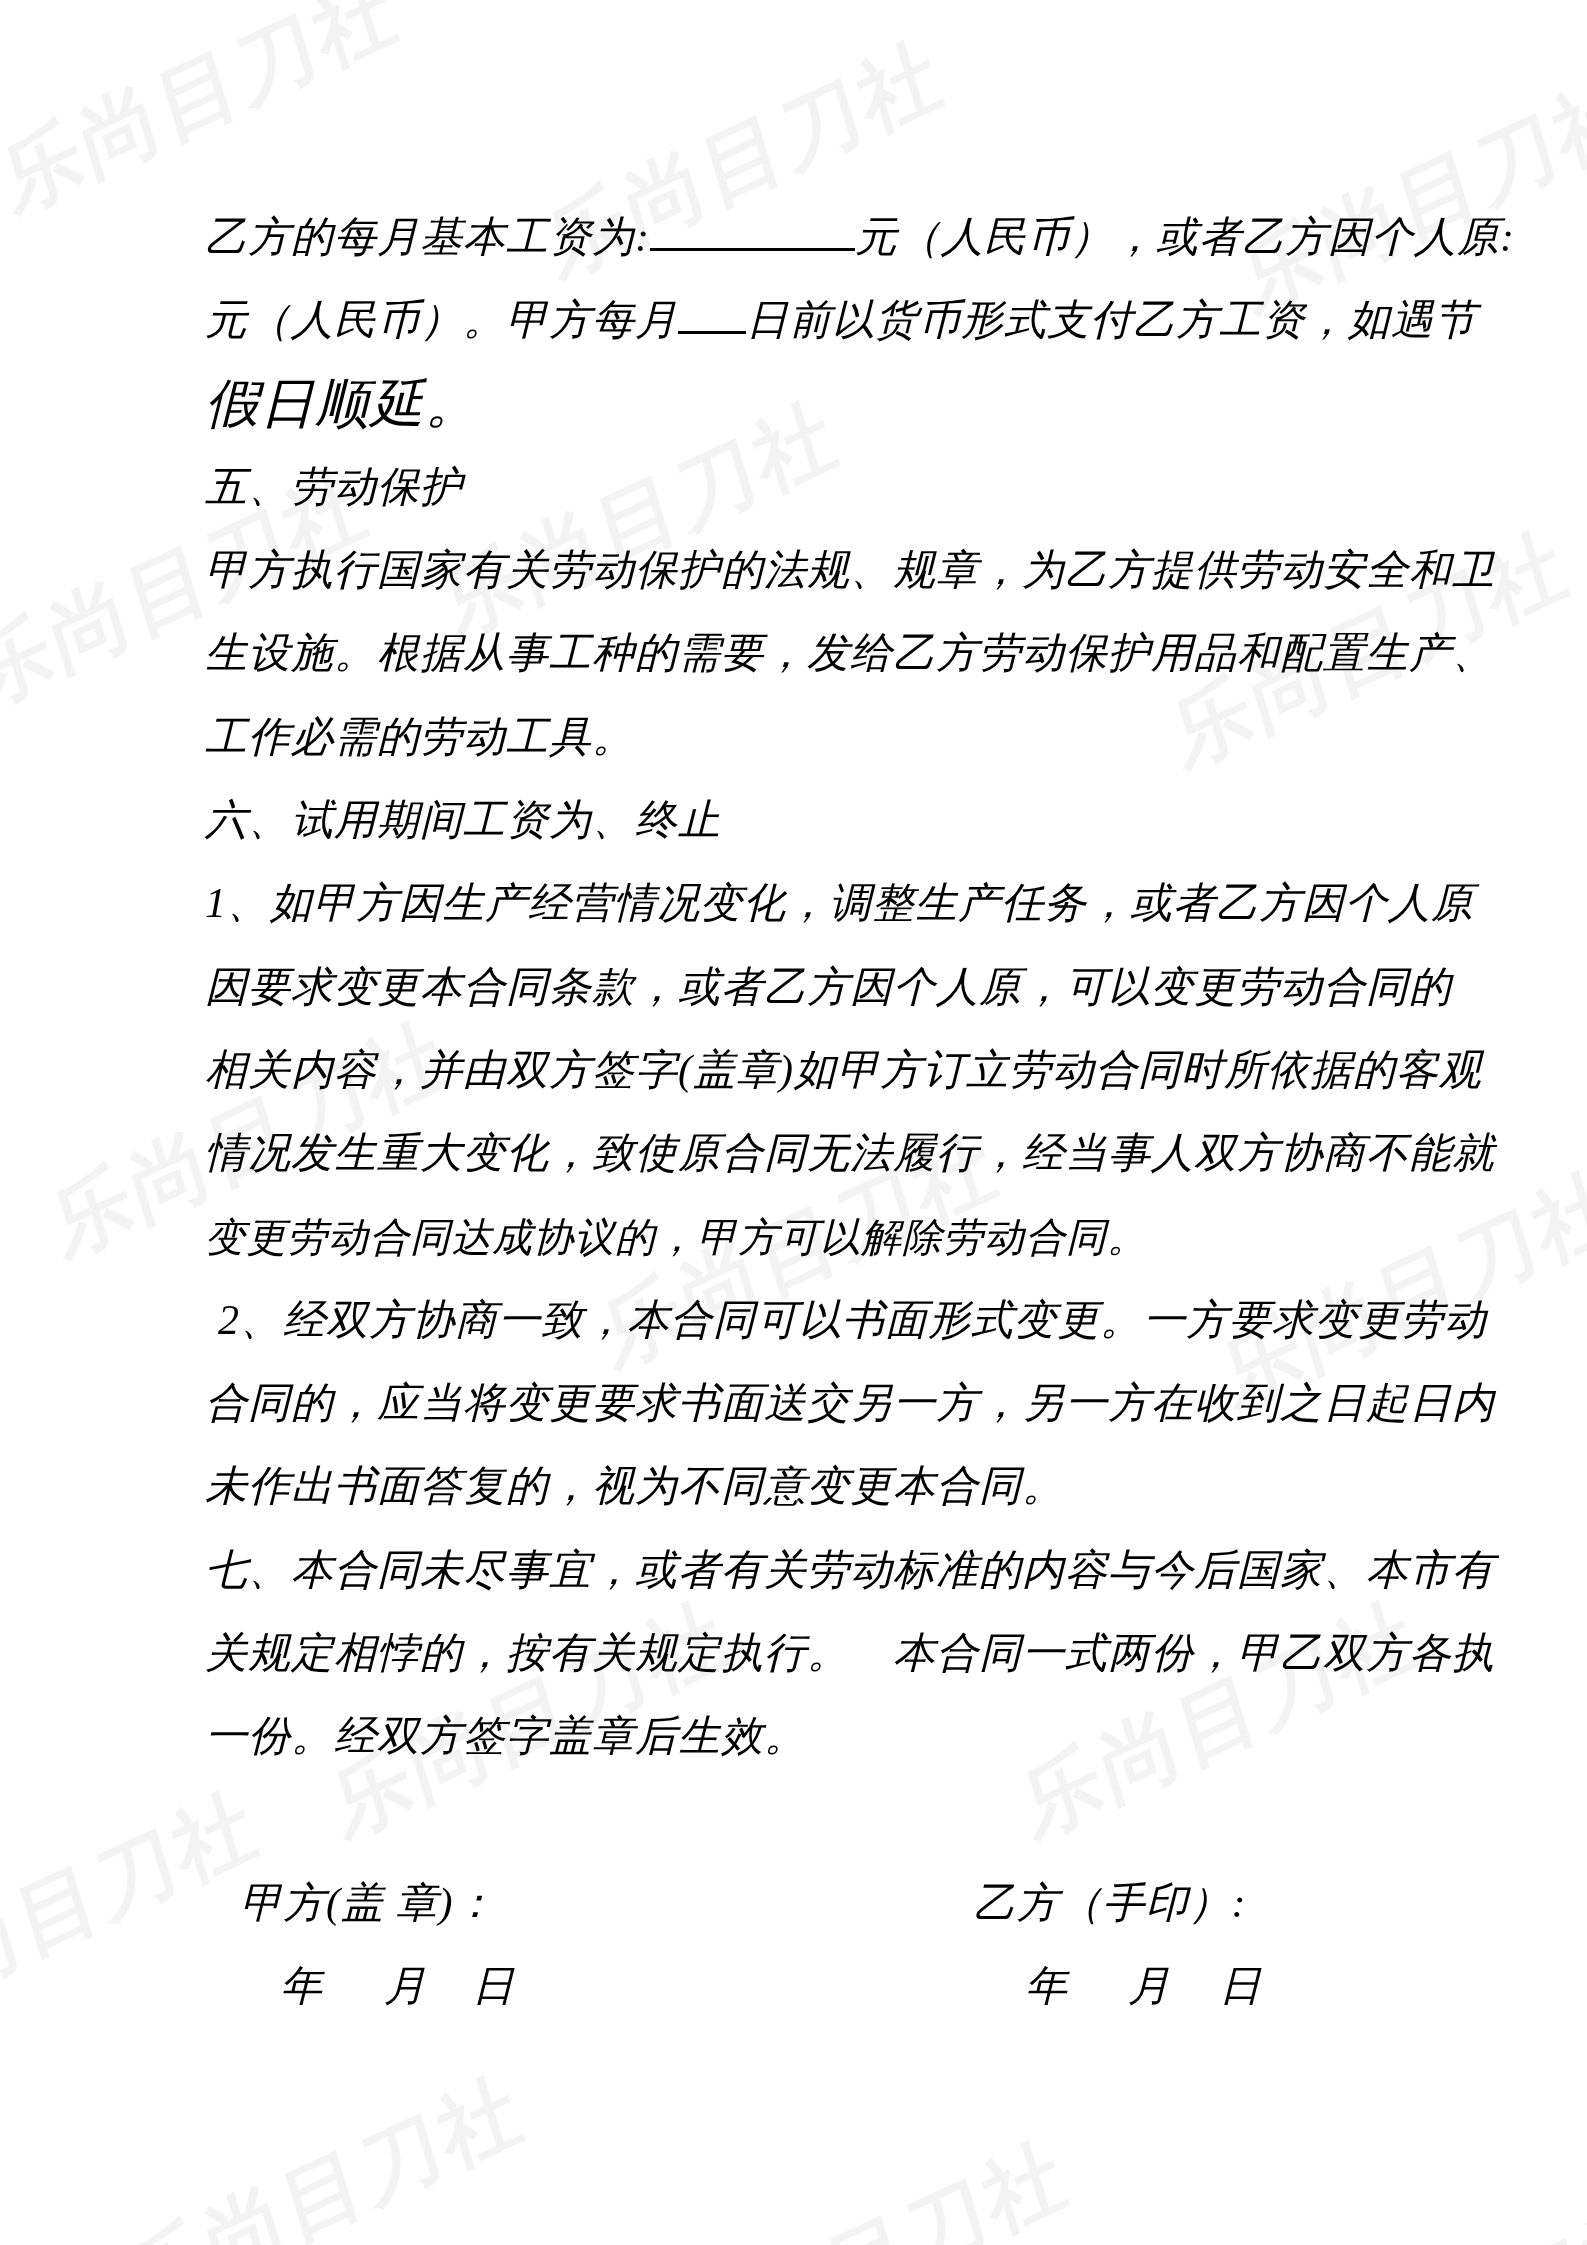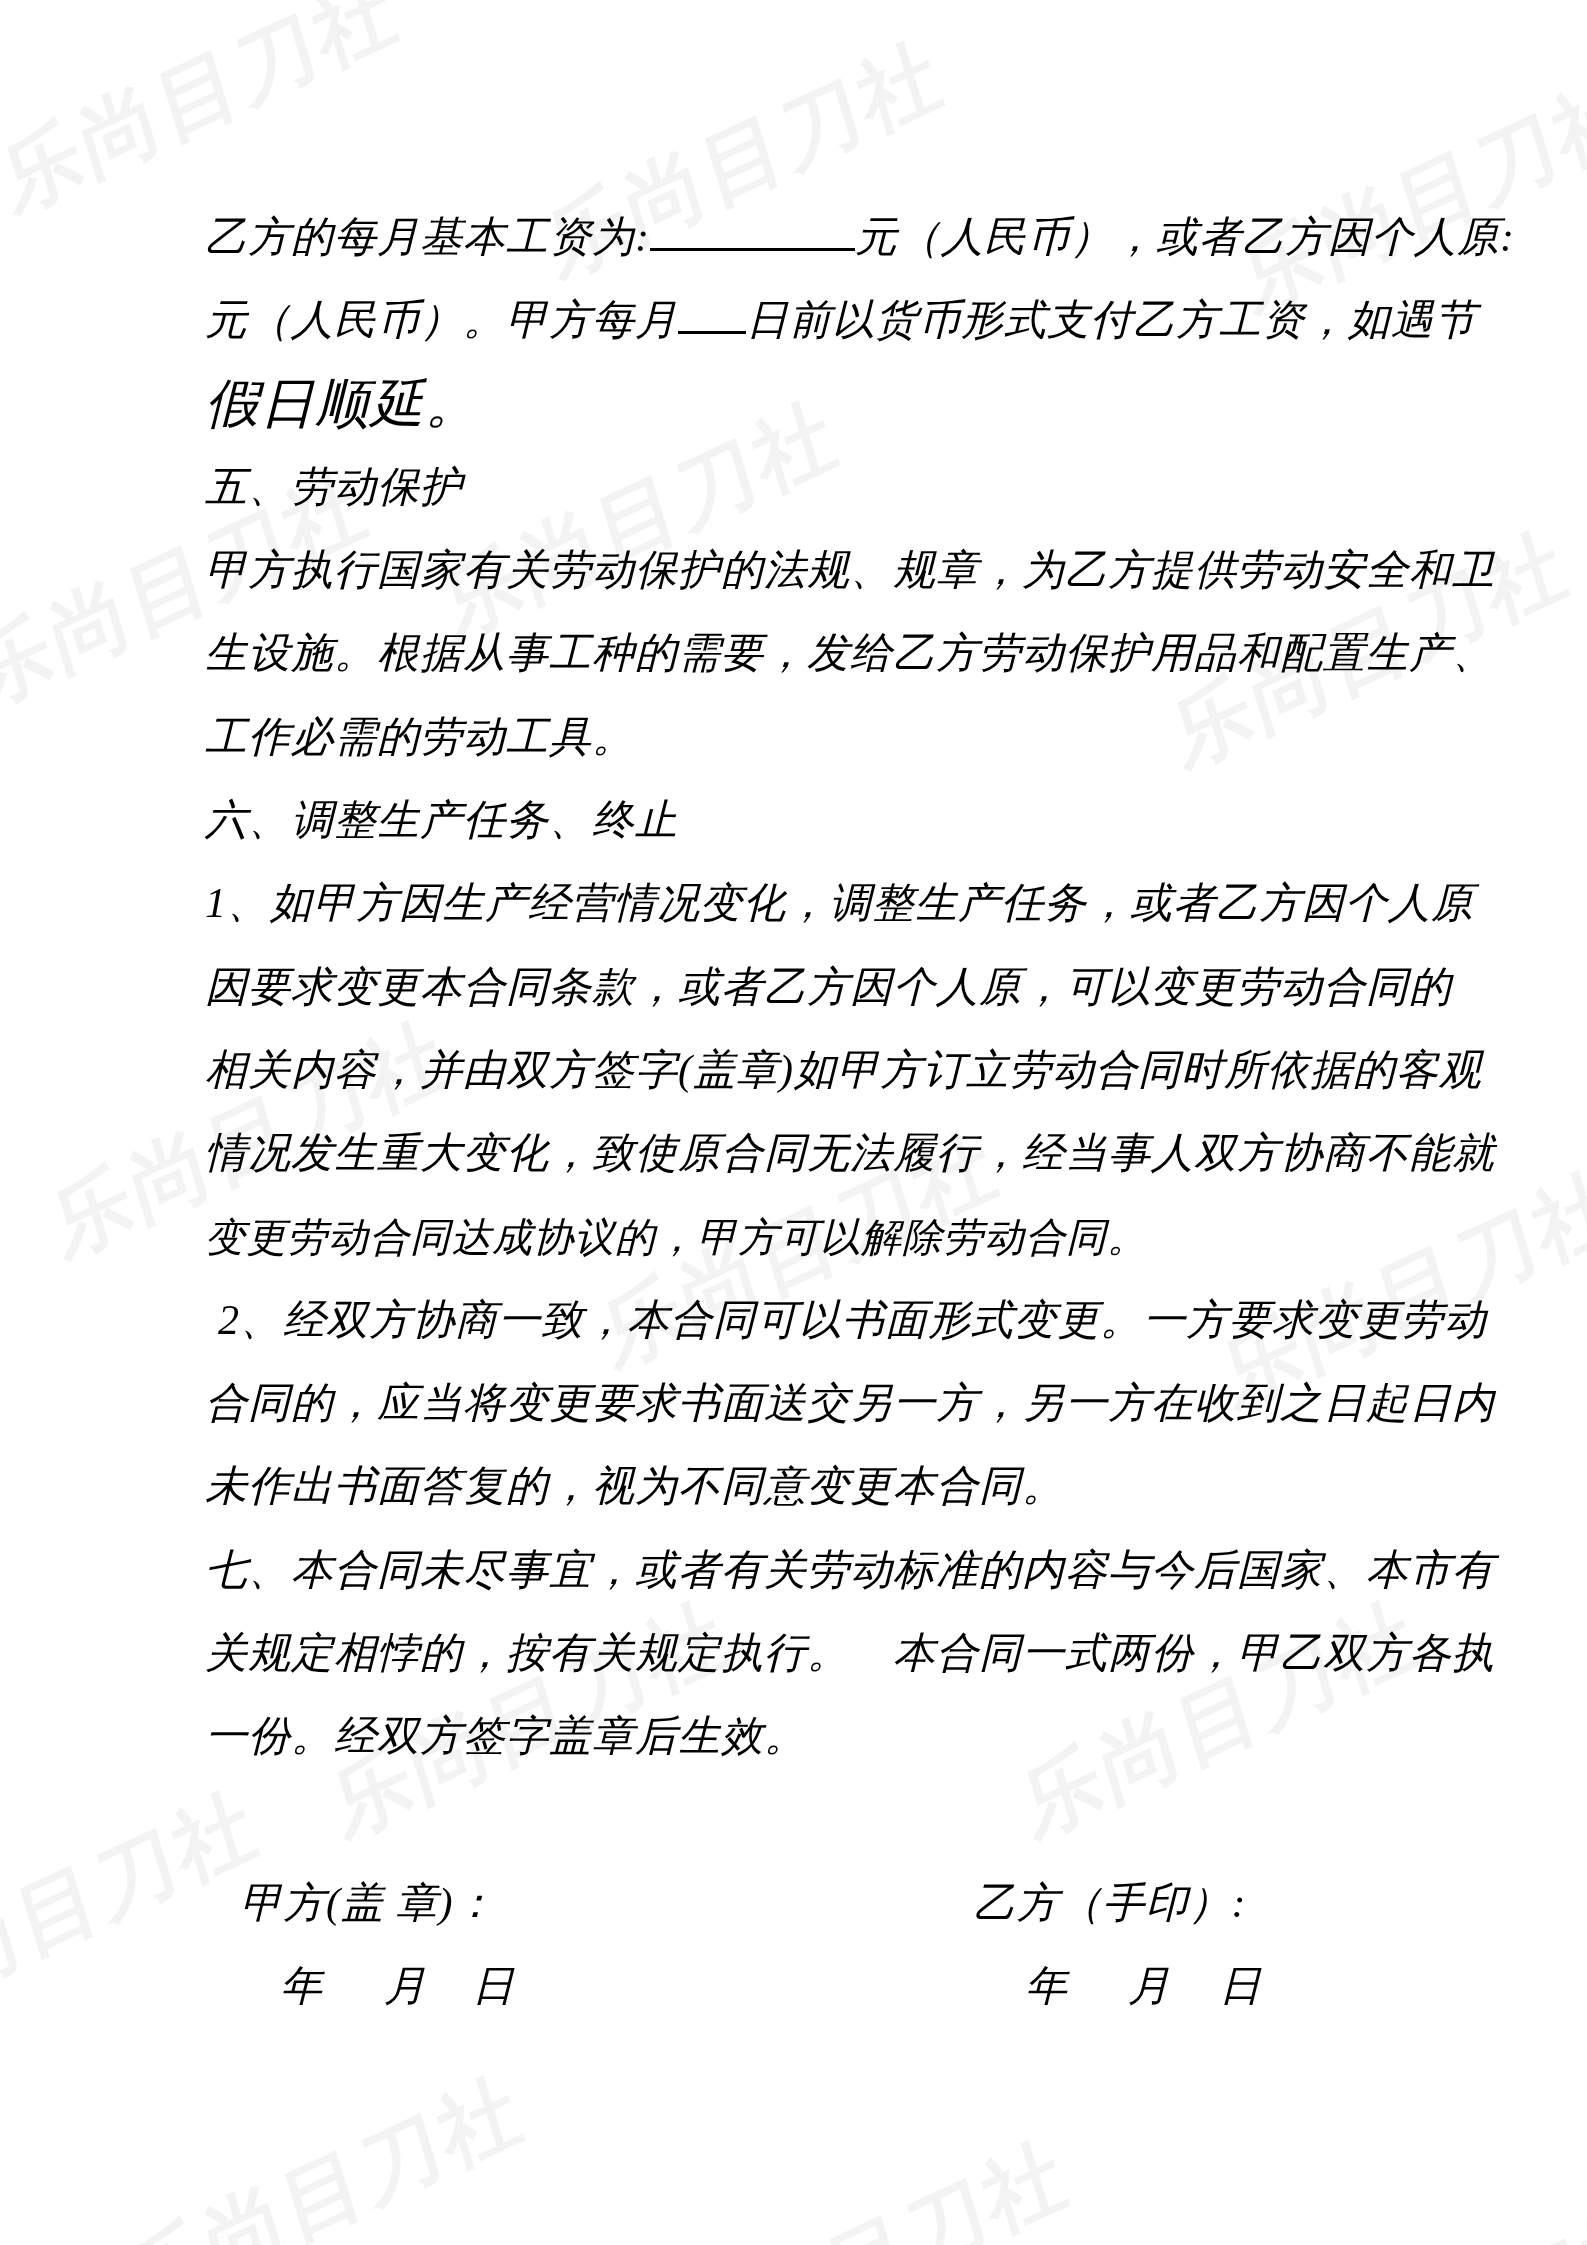--- a/index.html
+++ b/index.html
@@ -75,21 +75,21 @@
       <span class="wm" style="color: rgb(243, 243, 243); left: 1470px; top: 2320px;">乐尚目刀社</span>
     </div>
   <div class="doc" style="left: 205px; top: 196px;">
       <div class="line" style="height: 83.3px; line-height: 83.3px; font-size: 42px;"><span class="seg">乙方的每月基本工资为:</span><span class="blank" style="width: 205px;"></span><span class="seg">元（人民币），或者乙方因个人原:</span></div>
       <div class="line" style="height: 83.3px; line-height: 83.3px; font-size: 42px;"><span class="seg">元（人民币）。甲方每月</span><span class="blank" style="width: 68px;"></span><span class="seg">日前以货币形式支付乙方工资，如遇节</span></div>
       <div class="line" style="height: 83.3px; line-height: 83.3px; font-size: 54px;"><span class="seg">假日顺延。</span></div>
       <div class="line" style="height: 83.3px; line-height: 83.3px; font-size: 42px;"><span class="seg">五、劳动保护</span></div>
       <div class="line" style="height: 83.3px; line-height: 83.3px; font-size: 42px;"><span class="seg">甲方执行国家有关劳动保护的法规、规章，为乙方提供劳动安全和卫</span></div>
       <div class="line" style="height: 83.3px; line-height: 83.3px; font-size: 42px;"><span class="seg">生设施。根据从事工种的需要，发给乙方劳动保护用品和配置生产、</span></div>
       <div class="line" style="height: 83.3px; line-height: 83.3px; font-size: 42px;"><span class="seg">工作必需的劳动工具。</span></div>
-      <div class="line" style="height: 83.3px; line-height: 83.3px; font-size: 42px;"><span class="seg">六、调整生产任务、终止</span></div>
+      <div class="line" style="height: 83.3px; line-height: 83.3px; font-size: 42px;"><span class="seg">六、试用期间工资为、终止</span></div>
       <div class="line" style="height: 83.3px; line-height: 83.3px; font-size: 42px;"><span class="seg">1、如甲方因生产经营情况变化，调整生产任务，或者乙方因个人原</span></div>
       <div class="line" style="height: 83.3px; line-height: 83.3px; font-size: 42px;"><span class="seg">因要求变更本合同条款，或者乙方因个人原，可以变更劳动合同的</span></div>
       <div class="line" style="height: 83.3px; line-height: 83.3px; font-size: 42px;"><span class="seg">相关内容，并由双方签字(盖章)如甲方订立劳动合同时所依据的客观</span></div>
       <div class="line" style="height: 83.3px; line-height: 83.3px; font-size: 42px;"><span class="seg">情况发生重大变化，致使原合同无法履行，经当事人双方协商不能就</span></div>
       <div class="line" style="height: 83.3px; line-height: 83.3px; font-size: 40px;"><span class="seg">变更劳动合同达成协议的，甲方可以解除劳动合同。</span></div>
       <div class="line" style="height: 83.3px; line-height: 83.3px; font-size: 42px; margin-left: 13px;"><span class="seg">2、经双方协商一致，本合同可以书面形式变更。一方要求变更劳动</span></div>
       <div class="line" style="height: 83.3px; line-height: 83.3px; font-size: 42px;"><span class="seg">合同的，应当将变更要求书面送交另一方，另一方在收到之日起日内</span></div>
       <div class="line" style="height: 83.3px; line-height: 83.3px; font-size: 42px;"><span class="seg">未作出书面答复的，视为不同意变更本合同。</span></div>
       <div class="line" style="height: 83.3px; line-height: 83.3px; font-size: 42px;"><span class="seg">七、本合同未尽事宜，或者有关劳动标准的内容与今后国家、本市有</span></div>
       <div class="line" style="height: 83.3px; line-height: 83.3px; font-size: 42px;"><span class="seg">关规定相悖的，按有关规定执行。　本合同一式两份，甲乙双方各执</span></div>

